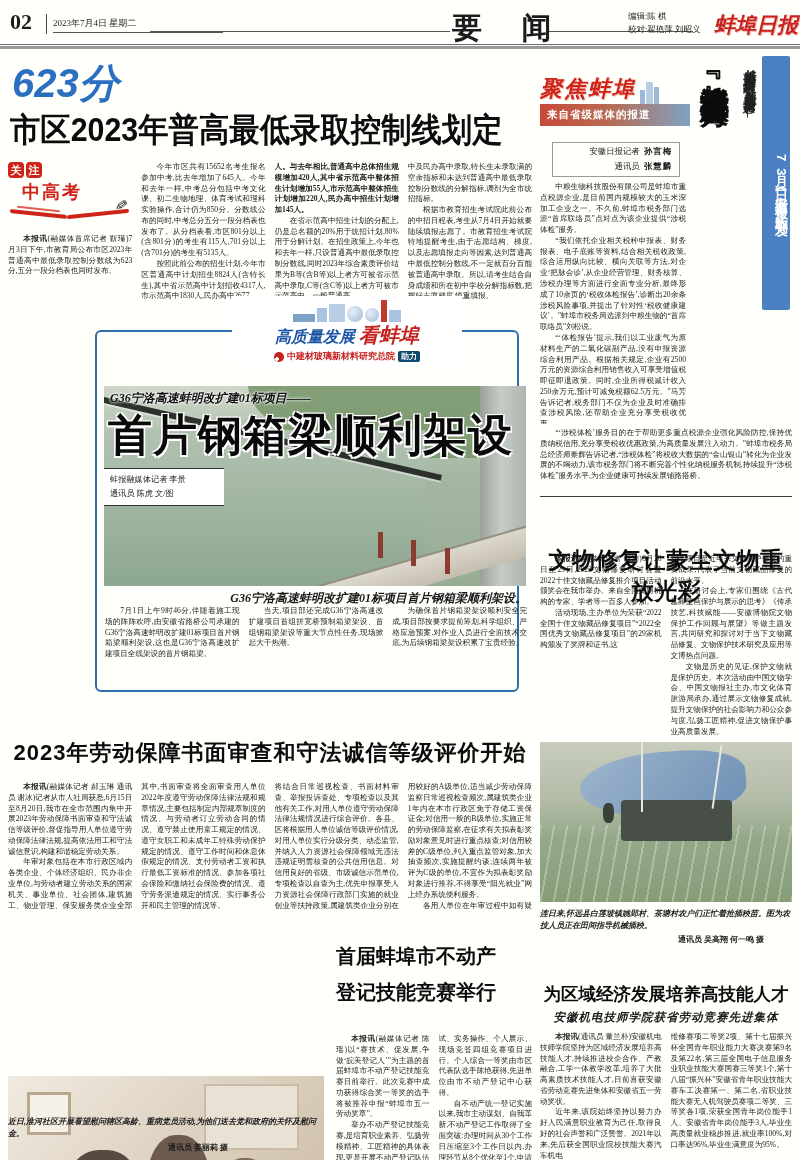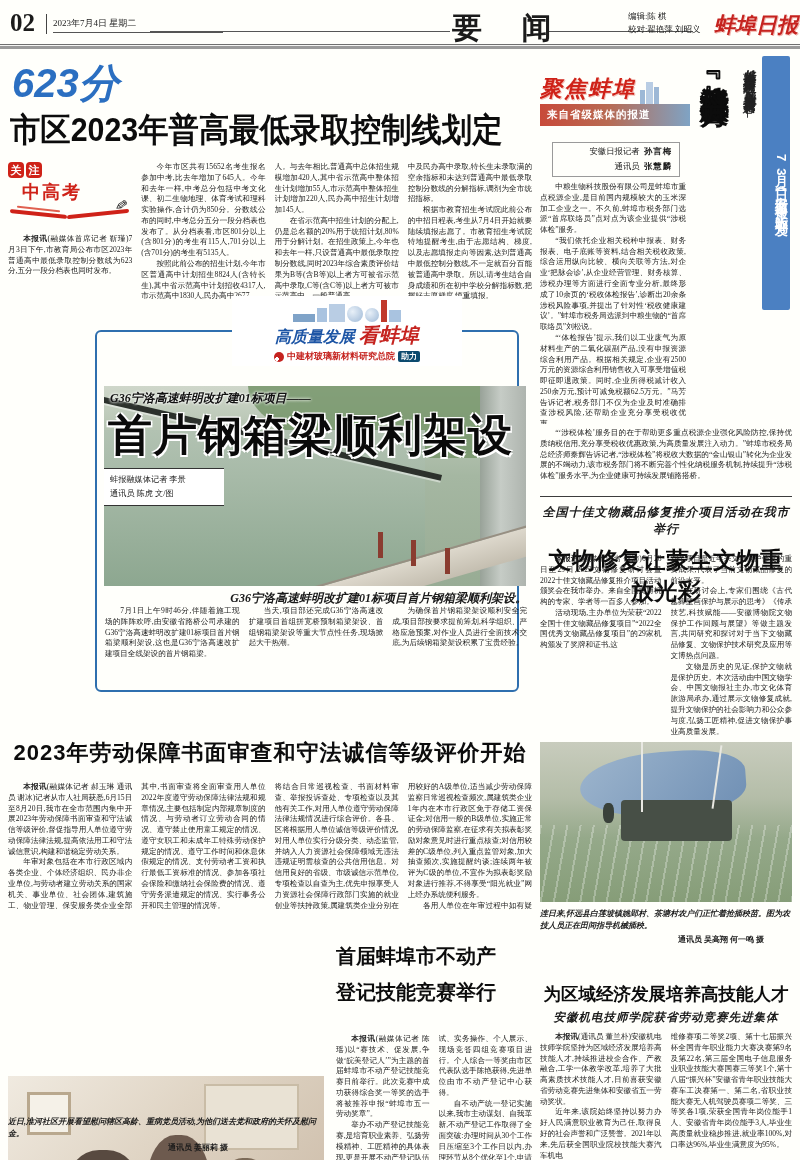--- a/index.html
+++ b/index.html
@@ -9,21 +9,21 @@
   .abs { position:absolute; }
   .hl { font-family:"Liberation Sans", sans-serif; font-weight:900; color:#0c0c0c; }
   .col { font-size:7.6px; line-height:1.42; text-align:justify; overflow:hidden; }
   .col p { margin:0; text-indent:2em; }
   .cols { display:flex; gap:9px; }
   .cols > div { flex:1; }
   .kai { font-style:italic; }
   .vtext { writing-mode:vertical-rl; }
 
   
-  .pagenum { font-size:25px; font-weight:900; font-family:"Liberation Serif",serif; }
+  .pagenum { font-size:22px; font-weight:900; font-family:"Liberation Serif",serif; }
   .hdr-rule { background:#555; height:1px; }
   .band { background:linear-gradient(180deg,#6f6f6f 0 1px,#f4f4f2 1px 2px,#9a9a9a 2px 100%); }
   .section-title { font-size:30px; font-weight:900; letter-spacing:16px; font-family:"Liberation Serif",serif; }
   .edit-lines { font-size:8.5px; line-height:1.5; text-align:left; }
   .masthead { color:#c5231f; font-weight:900; font-style:italic; font-size:21px;
               font-family:"Liberation Serif",serif; text-shadow:1px 1px 0 #f0b5ae; }
 
   
   .score { font-size:40px; font-weight:900; font-style:italic; color:#2b6fc1;
            font-family:"Liberation Sans",sans-serif; }
@@ -163,21 +163,21 @@
             <span class="pen-icon">✎</span>
           </div>
         </div>
         <p class="lead"><b>本报讯</b><span>(融媒体首席记者 靳瑾)7月3日下午,市教育局公布市区2023年普通高中最低录取控制分数线为623分,五分一段分档表也同时发布。</span></p>
       </div>
       <div class="col">
         <p>今年市区共有15652名考生报名参加中考,比去年增加了645人。今年和去年一样,中考总分包括中考文化课、初二生物地理、体育考试和理科实验操作,合计仍为850分。分数线公布的同时,中考总分五分一段分档表也发布了。从分档表看,市区801分以上(含801分)的考生有115人,701分以上(含701分)的考生有5135人。</p>
         <p>按照此前公布的招生计划,今年市区普通高中计划招生8824人(含特长生),其中省示范高中计划招收4317人,市示范高中1830人,民办高中2677</p>
       </div>
       <div class="col">
-        <p style="text-indent:0;">人。与去年相比,普通高中总体招生规模增加420人,其中省示范高中整体招生计划增加55人,市示范高中整体招生计划增加220人,民办高中招生计划增加145人。</p>
+        <p style="text-indent:0;font-weight:bold;">人。与去年相比,普通高中总体招生规模增加420人,其中省示范高中整体招生计划增加55人,市示范高中整体招生计划增加220人,民办高中招生计划增加145人。</p>
         <p>在省示范高中招生计划的分配上,仍是总名额的20%用于统招计划,80%用于分解计划。在招生政策上,今年也和去年一样,只设普通高中最低录取控制分数线,同时2023年综合素质评价结果为B等(含B等)以上者方可被省示范高中录取,C等(含C等)以上者方可被市示范高中、一般普通高</p>
       </div>
       <div class="col">
         <p style="text-indent:0;">中及民办高中录取,特长生未录取满的空余指标和未达到普通高中最低录取控制分数线的分解指标,调剂为全市统招指标。</p>
         <p>根据市教育招生考试院此前公布的中招日程表,考生从7月4日开始就要陆续填报志愿了。市教育招生考试院特地提醒考生,由于志愿结构、梯度,以及志愿填报走向等因素,达到普通高中最低控制分数线,不一定就百分百能被普通高中录取。所以,请考生结合自身成绩和所在初中学校分解指标数,把握好志愿梯度,慎重填报。</p>
       </div>
     </div>
   </div>
 
   <div class="abs banner-logo" style="left:232px;top:296px;width:230px;">
@@ -258,21 +258,20 @@
   <div class="abs vtext hl tax-headline" style="left:686px;top:62px;width:44px;height:368px;">『涉税体检』开出惠企良方</div>
   <div class="abs vtext side-note kai" style="left:736px;top:60px;width:20px;height:384px;">蚌埠市主动为企业排查涉税风险, 帮助企业充分享受税收优惠——</div>
   <div class="abs vtext bluebar" style="left:762px;top:56px;width:28px;height:254px;">7月3日《安徽日报》头版刊发</div>
 
   <div class="abs col" style="left:540px;top:428px;width:252px;height:62px;">
     <p>“‘涉税体检’服务目的在于帮助更多重点税源企业强化风险防控,保持优质纳税信用,充分享受税收优惠政策,为高质量发展注入动力。”蚌埠市税务局总经济师秦辉告诉记者,“涉税体检”将税收大数据的“金山银山”转化为企业发展的不竭动力,该市税务部门将不断完善个性化纳税服务机制,持续提升“涉税体检”服务水平,为企业健康可持续发展铺路搭桥。</p>
   </div>
 
   <div class="abs divider" style="left:540px;top:496px;width:252px;"></div>
 
-  <div class="abs kicker-center" style="left:540px;top:504px;width:252px;">全国十佳文物藏品修复推介项目活动在我市举行</div>
   <div class="abs hl relics-headline" style="left:540px;top:522px;width:252px;">文物修复让蒙尘文物重放光彩</div>
   <div class="abs cols" style="left:540px;top:554px;width:252px;height:182px;">
     <div class="col">
       <p class="lead"><b>本报讯</b><span>(融媒体记者 何沛)6月28日至29日,2023文物修复研讨会暨2022十佳文物藏品修复推介项目活动颁奖会在我市举办。来自全国文博机构的专家、学者等一百多人参加。</span></p>
       <p>活动现场,主办单位为荣获“2022全国十佳文物藏品修复项目”“2022全国优秀文物藏品修复项目”的29家机构颁发了奖牌和证书,这</p>
     </div>
     <div class="col">
       <p style="text-indent:0;">29个项目是近年来文物保护修复的重要成果,代表了当前文物藏品修复的前沿水平。</p>
       <p>在研讨会上,专家们围绕《古代墓葬壁画保护与展示的思考》《传承技艺,科技赋能——安徽博物院文物保护工作回顾与展望》等做主题发言,共同研究和探讨对于当下文物藏品修复、文物保护技术研究及应用等文博热点问题。</p>
       <p>文物是历史的见证,保护文物就是保护历史。本次活动由中国文物学会、中国文物报社主办,市文化体育旅游局承办,通过展示文物修复成就,提升文物保护的社会影响力和公众参与度,弘扬工匠精神,促进文物保护事业高质量发展。</p>

